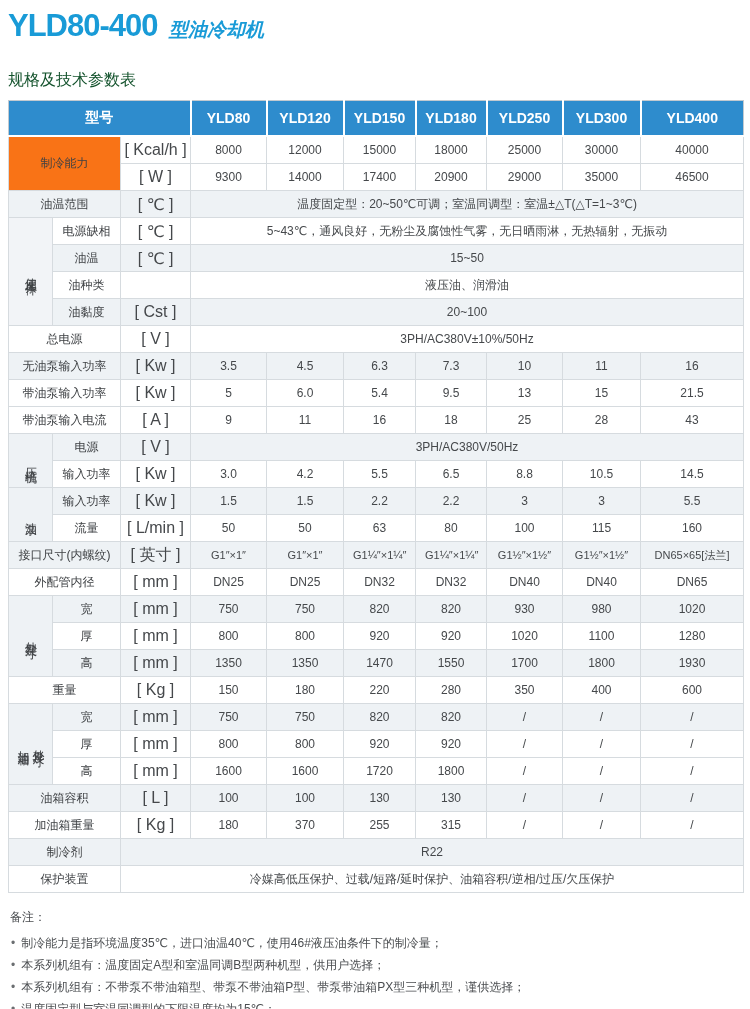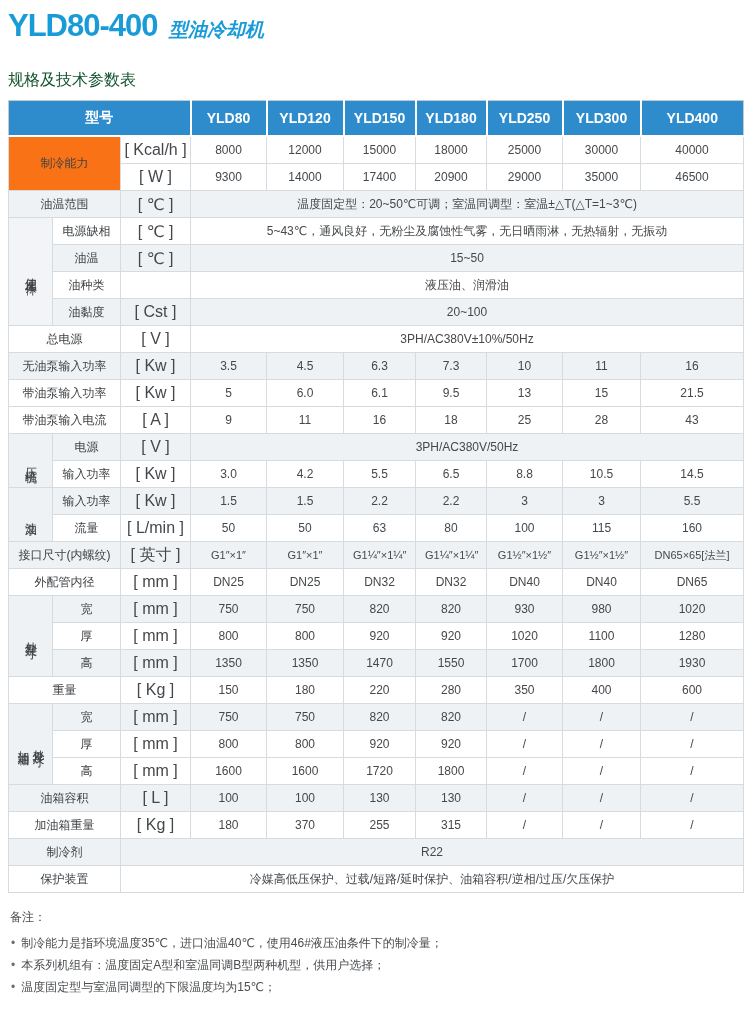--- a/index.html
+++ b/index.html
@@ -149,21 +149,21 @@
     <td class="v">7.3</td>
     <td class="v">10</td>
     <td class="v">11</td>
     <td class="v">16</td>
   </tr>
   <tr>
     <td class="l" colspan="2">带油泵输入功率</td>
     <td class="u">[ Kw ]</td>
     <td class="v">5</td>
     <td class="v">6.0</td>
-    <td class="v">6.1</td>
+    <td class="v">5.4</td>
     <td class="v">9.5</td>
     <td class="v">13</td>
     <td class="v">15</td>
     <td class="v">21.5</td>
   </tr>
   <tr>
     <td class="l" colspan="2">带油泵输入电流</td>
     <td class="u">[ A ]</td>
     <td class="v">9</td>
     <td class="v">11</td>
@@ -346,16 +346,17 @@
     <td class="v" colspan="8">冷媒高低压保护、过载/短路/延时保护、油箱容积/逆相/过压/欠压保护</td>
   </tr>
 </tbody>
   </table>
 
 <div class="notes">
   <div class="notes-heading">备注：</div>
   <ul>
     <li>制冷能力是指环境温度35℃，进口油温40℃，使用46#液压油条件下的制冷量；</li>
     <li>本系列机组有：温度固定A型和室温同调B型两种机型，供用户选择；</li>
+    <li>本系列机组有：不带泵不带油箱型、带泵不带油箱P型、带泵带油箱PX型三种机型，谨供选择；</li>
     <li>温度固定型与室温同调型的下限温度均为15℃；</li>
 
   </ul>
 </div>
 
 </body></html>

